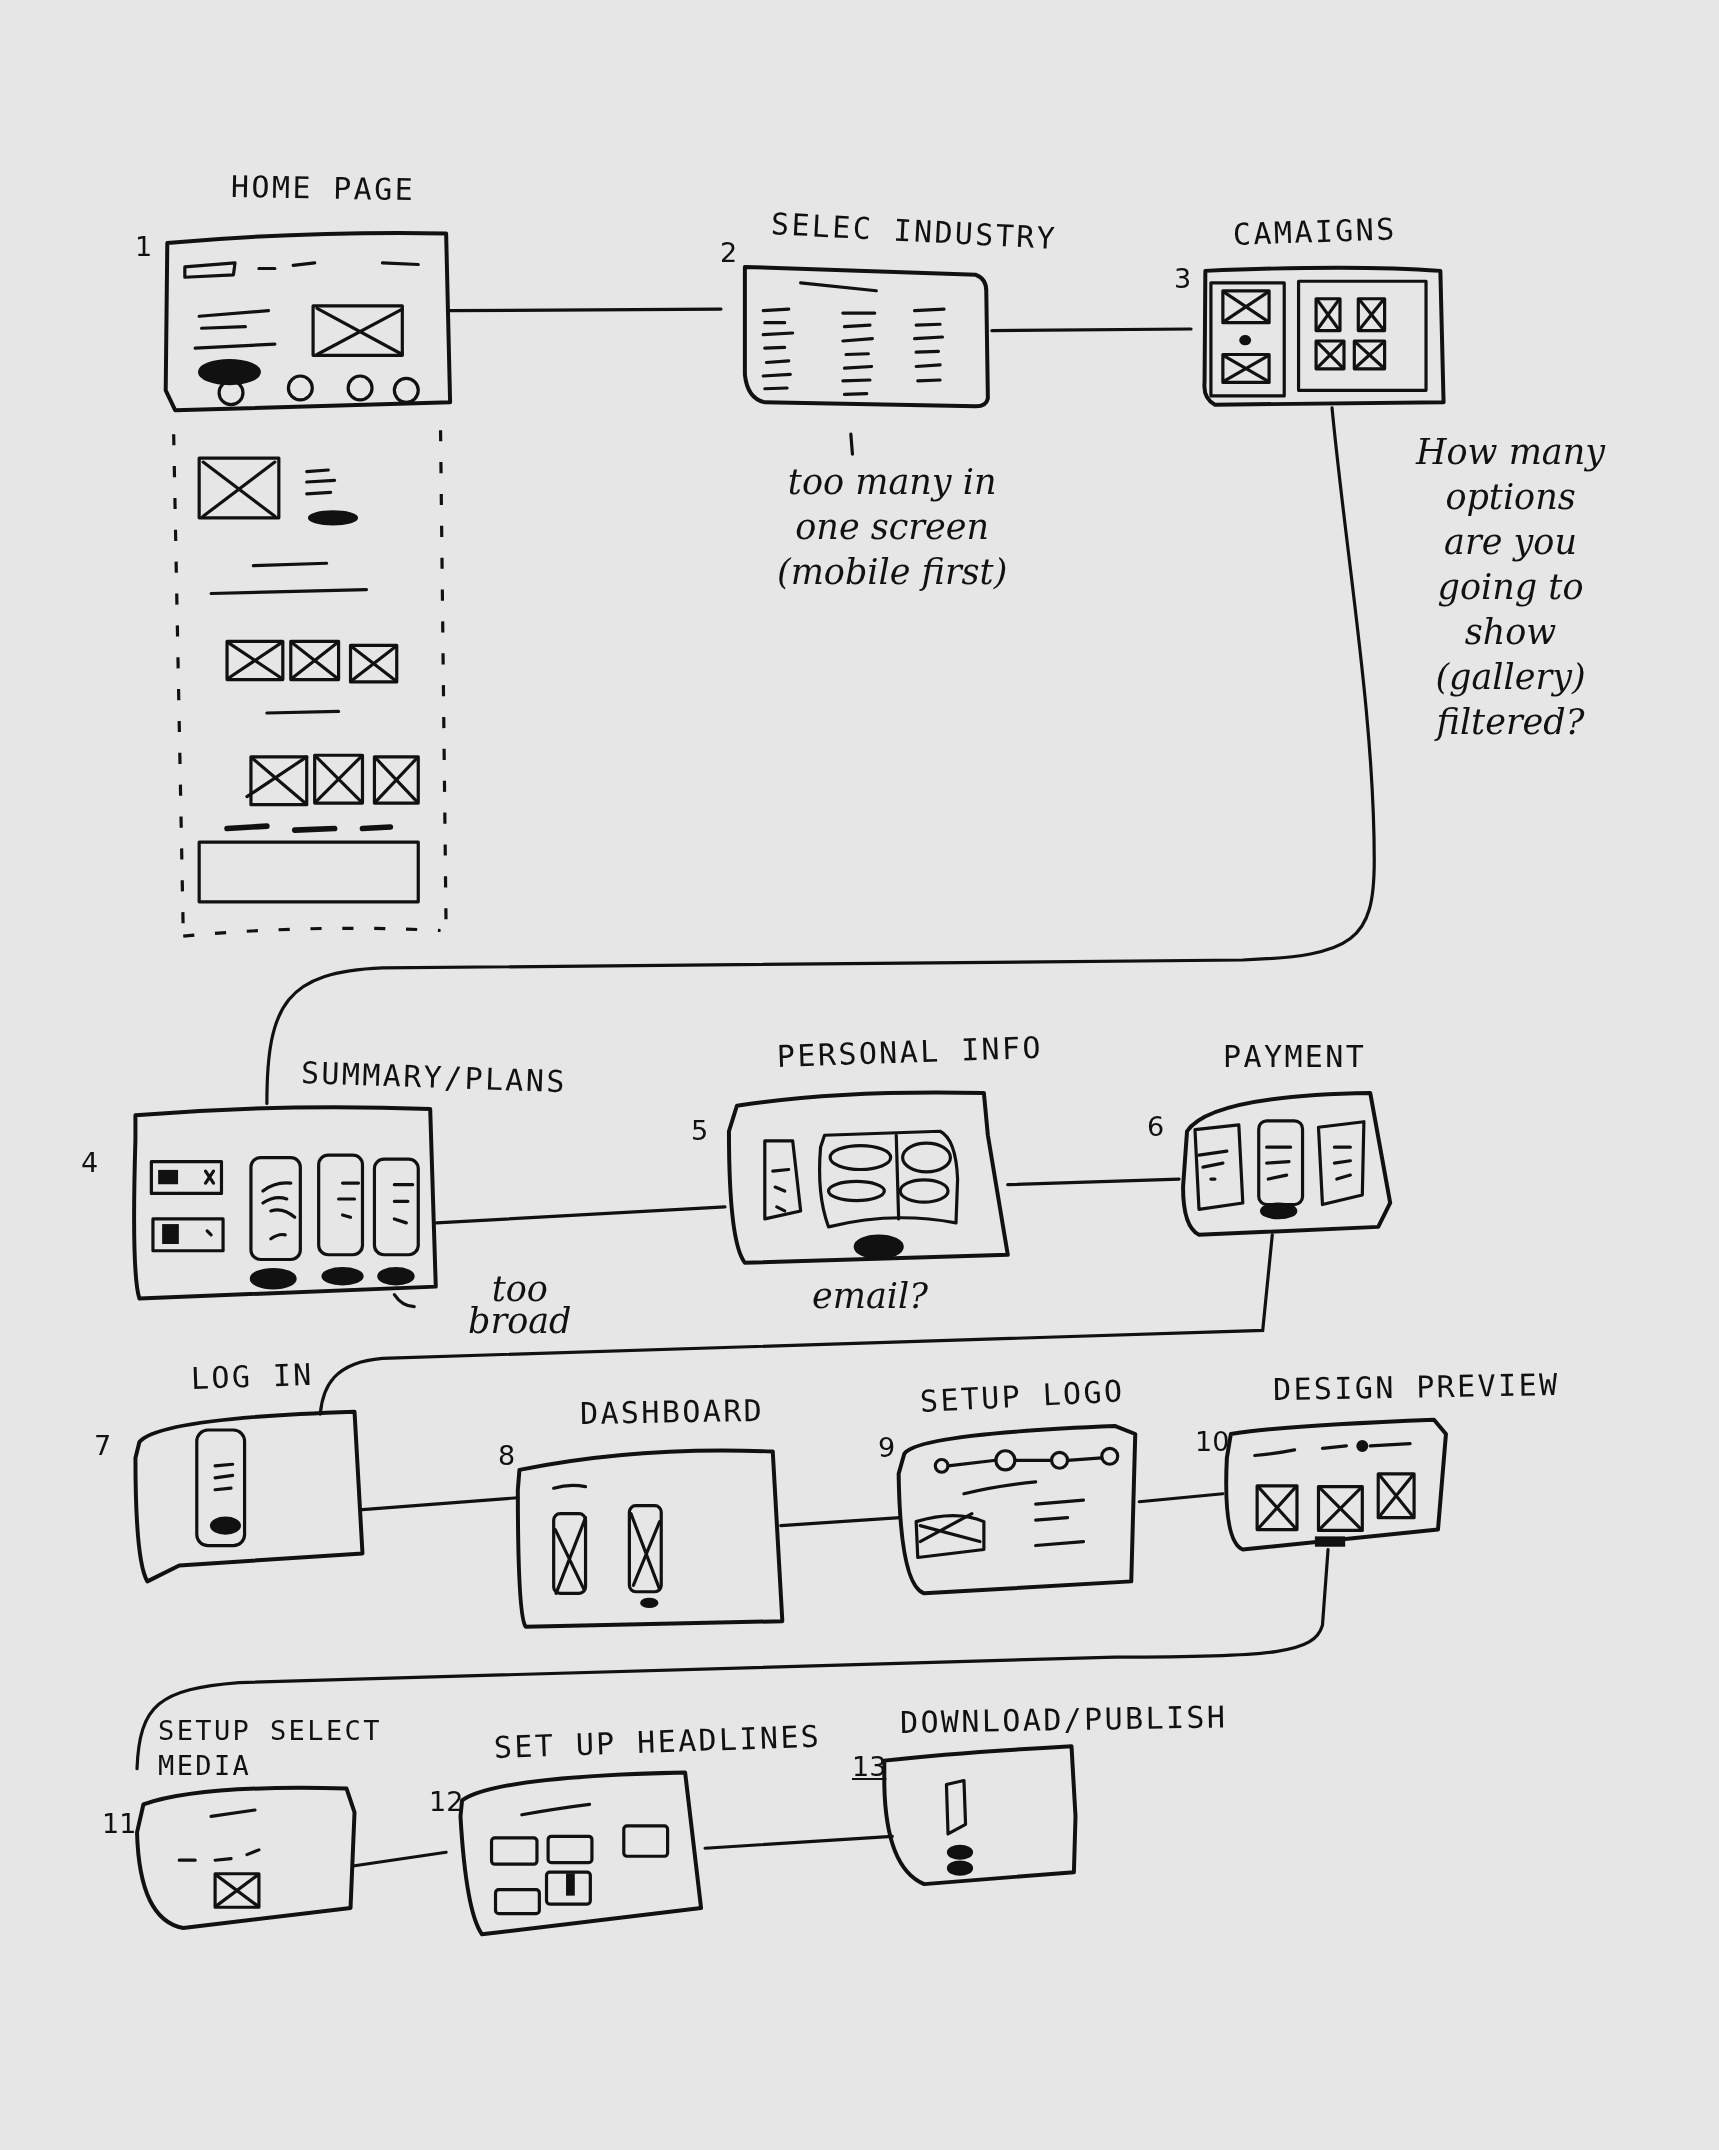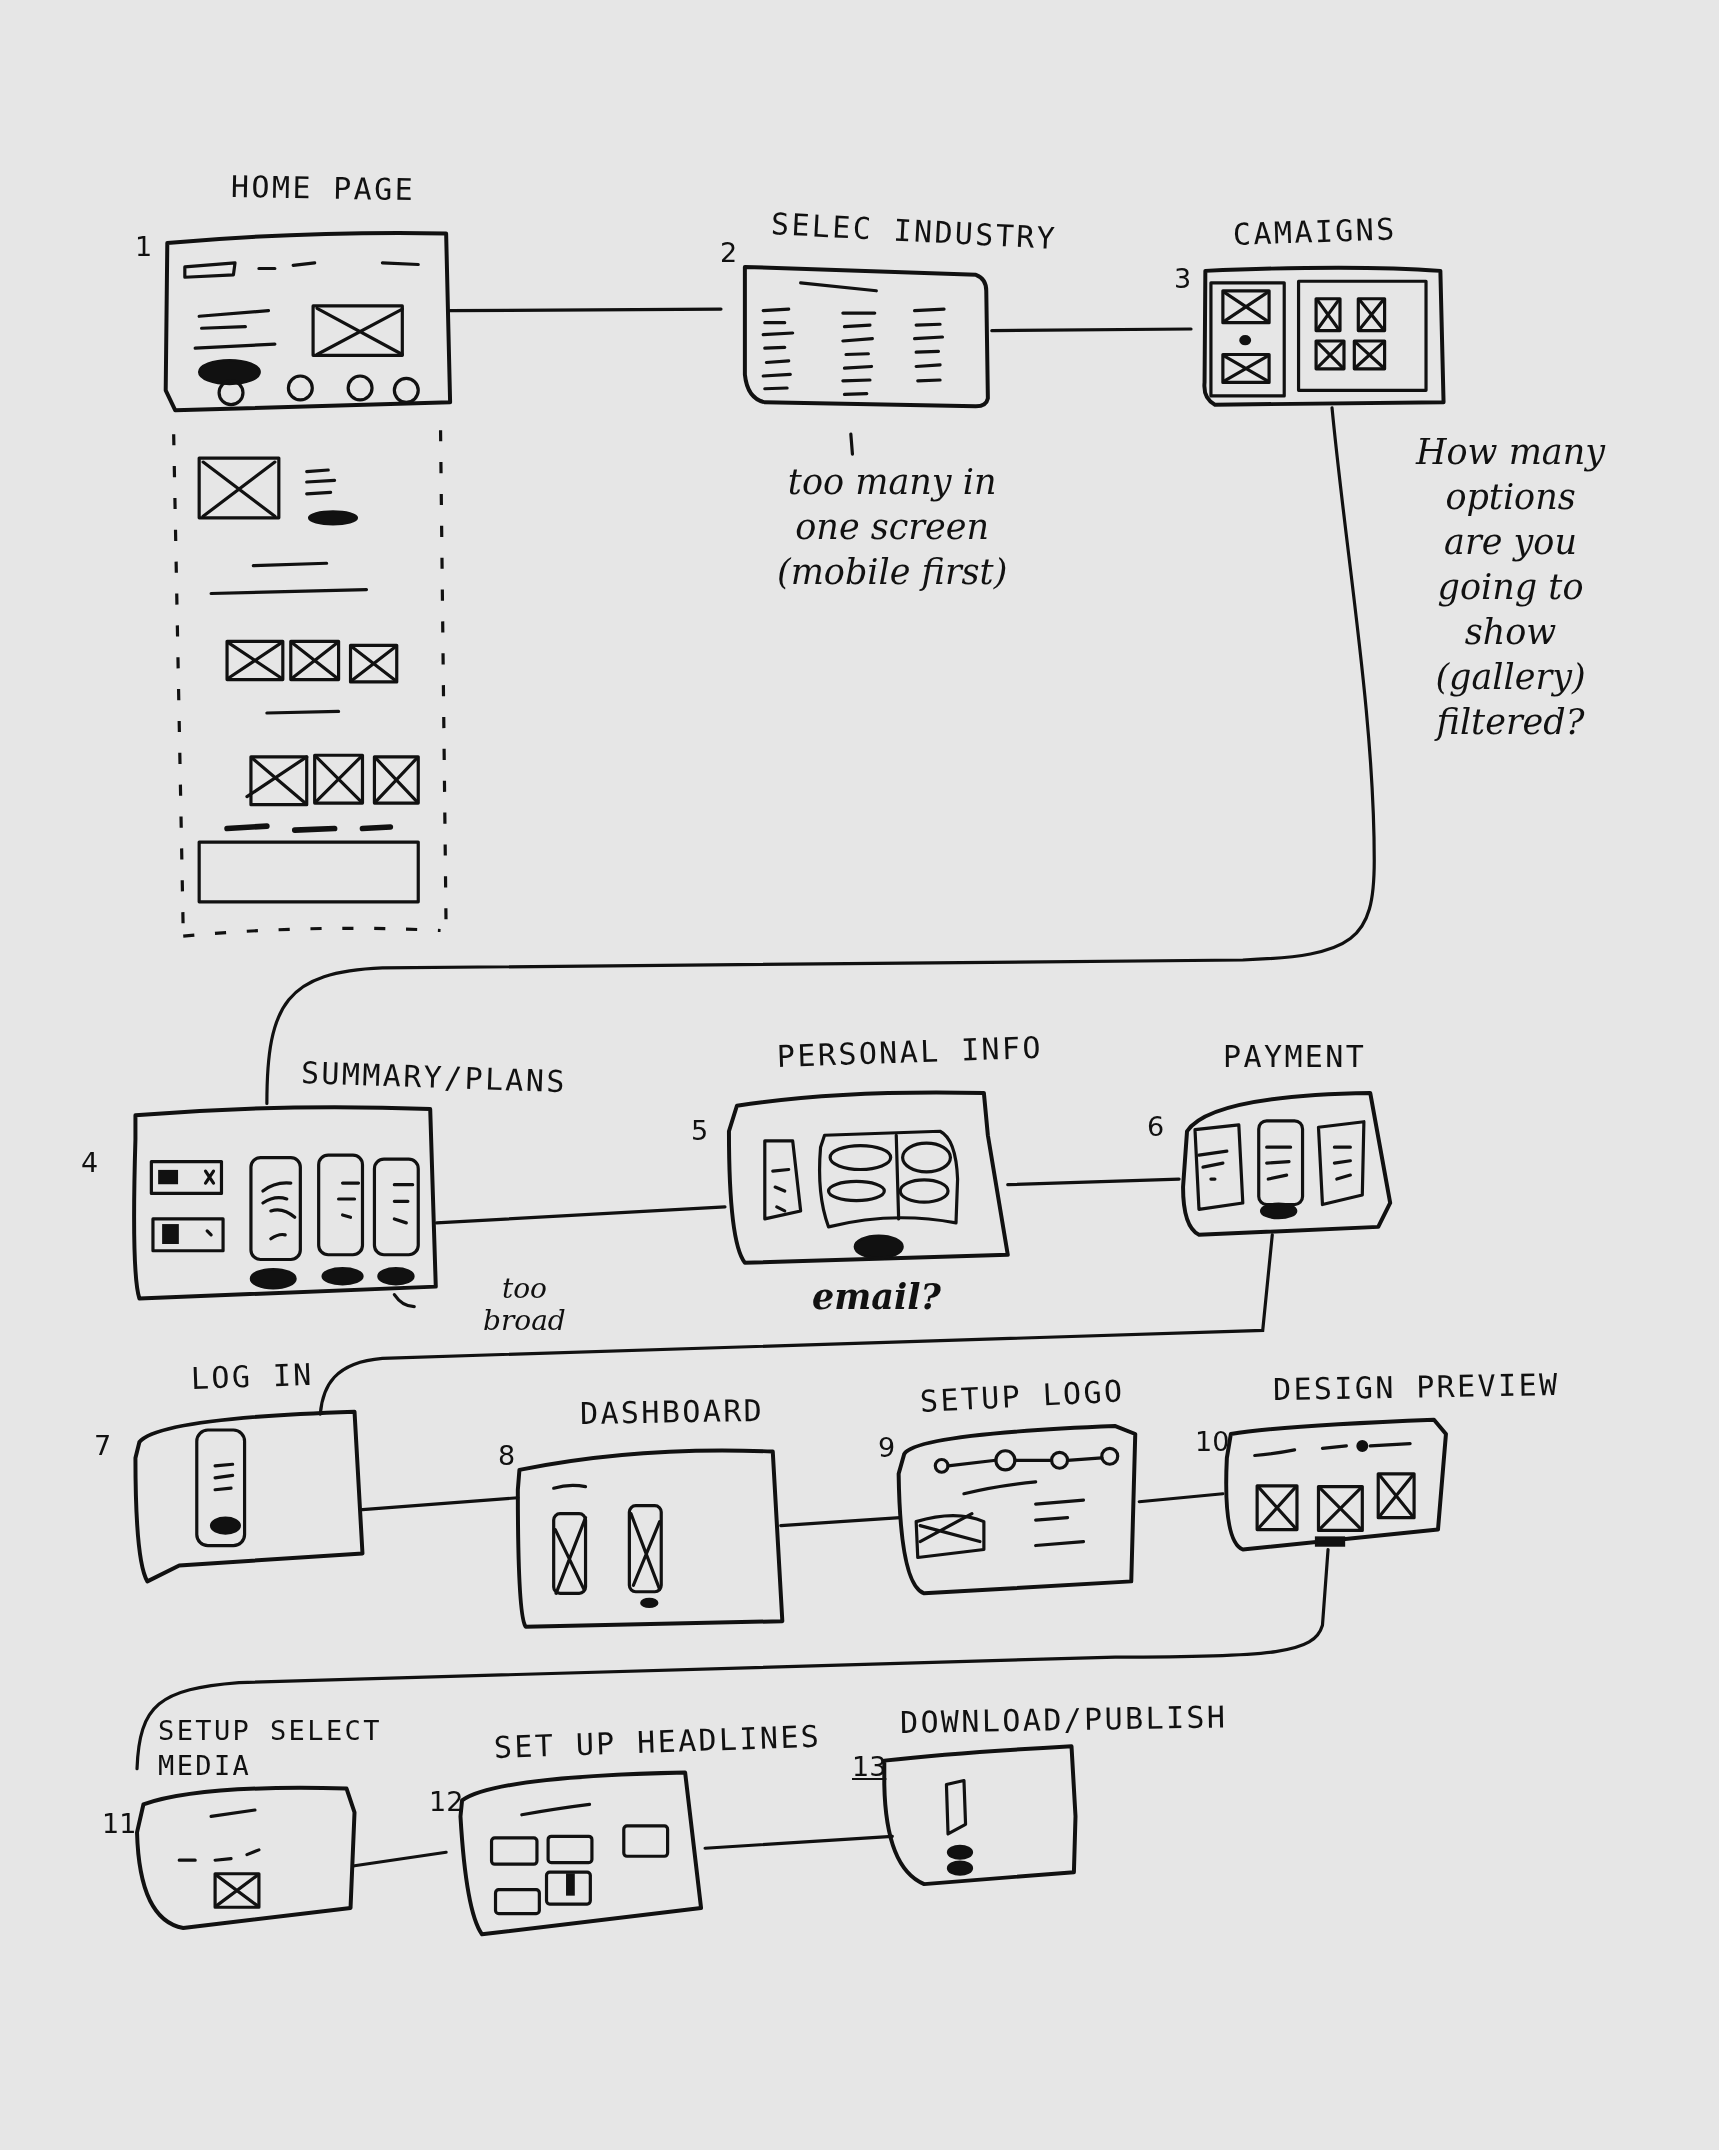--- a/index.html
+++ b/index.html
@@ -259,21 +259,21 @@
 <div class="note" style="left:1416px;top:430px;line-height:45px;">
   <div>How many</div>
   <div>options</div>
   <div>are you</div>
   <div>going to</div>
   <div>show</div>
   <div>(gallery)</div>
   <div>filtered?</div>
 </div>
 
-<div class="note" style="left:483px;top:1273px;font-size:28px;line-height:32px;">
+<div class="note" style="left:468px;top:1273px;font-size:35px;line-height:32px;">
   <div>too</div>
   <div>broad</div>
 </div>
 
-<div class="note" style="left:812px;top:1274px;font-weight:bold;">
+<div class="note" style="left:812px;top:1274px;">
   <div>email?</div>
 </div>
 
 
 </body></html>

